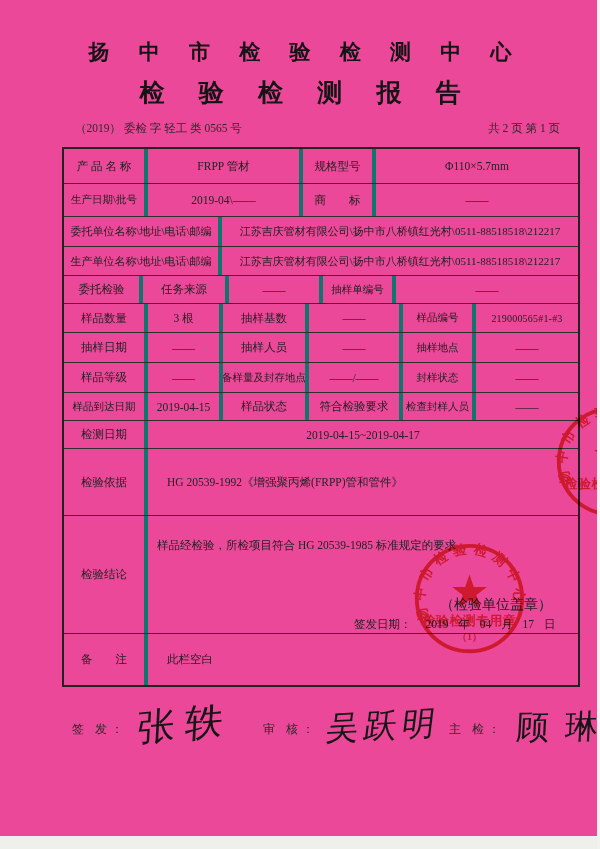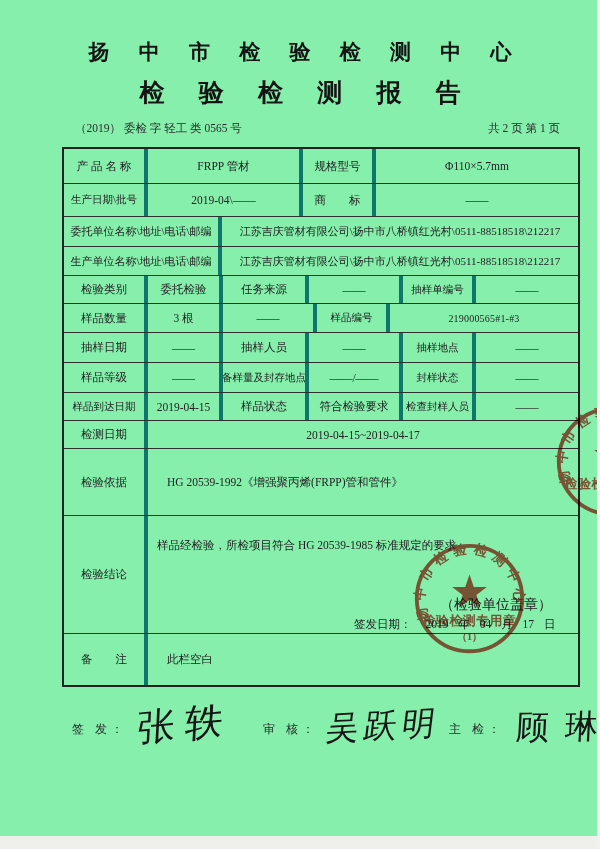--- a/index.html
+++ b/index.html
@@ -1,21 +1,21 @@
 <!DOCTYPE html>
 <html><head>
 <meta charset="utf-8">
 <style>
   * { box-sizing: border-box; margin: 0; padding: 0; }
   html,body { background:#e8e8e6; }
   .page {
     position: relative;
     width: 600px; height: 849px;
     margin: 0 auto;
-    background: #86efac;
+    background: #ec4899;
     overflow: hidden;
     font-family: "Liberation Serif", "DejaVu Serif", serif;
     color: #1c1c1c;
   }
   .org-title {
     position: absolute; top: 38px; left: 0; right: 0;
     text-align: center; font-size: 21px; font-weight: bold;
     letter-spacing: 12px; text-indent: 12px; color:#141414;
   }
   .report-title {
@@ -109,31 +109,31 @@
       <div class="td cb1">委托单位名称\地址\电话\邮编</div>
       <div class="td cb2">江苏吉庆管材有限公司\扬中市八桥镇红光村\0511-88518518\212217</div>
     </div>
 
     <div class="tr h29">
       <div class="td cb1">生产单位名称\地址\电话\邮编</div>
       <div class="td cb2">江苏吉庆管材有限公司\扬中市八桥镇红光村\0511-88518518\212217</div>
     </div>
 
     <div class="tr h28">
-      <div class="td cc1">检验类别</div>
       <div class="td cc2">委托检验</div>
       <div class="td cc3">任务来源</div>
       <div class="td cc4">——</div>
       <div class="td cc5">抽样单编号</div>
       <div class="td cc6">——</div>
     </div>
 
     <div class="tr h29">
       <div class="td cc1">样品数量</div>
       <div class="td cc2">3 根</div>
+      <div class="td cc3">抽样基数</div>
       <div class="td cc4">——</div>
       <div class="td cc5">样品编号</div>
       <div class="td cc6 tiny">219000565#1-#3</div>
     </div>
 
     <div class="tr h30b">
       <div class="td cc1">抽样日期</div>
       <div class="td cc2">——</div>
       <div class="td cc3">抽样人员</div>
       <div class="td cc4">——</div>

